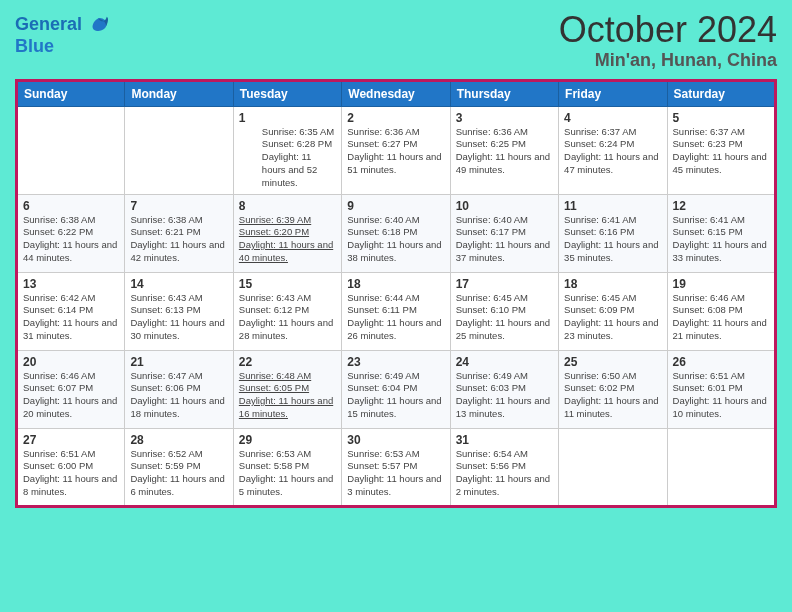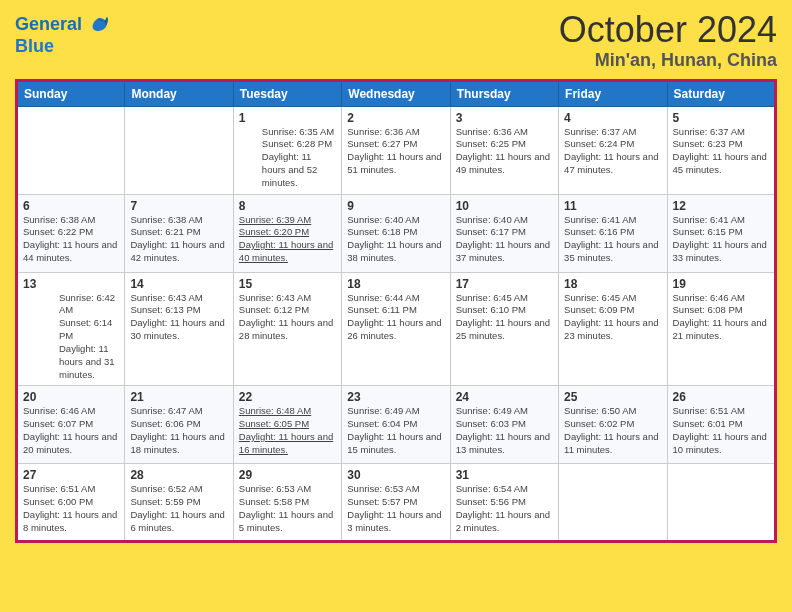--- a/index.html
+++ b/index.html
@@ -6,21 +6,21 @@
     body {
       font-family: Arial, sans-serif;
       background: #fff;
       width: 792px;
       height: 612px;
       overflow: hidden;
     }
     .page {
       width: 792px;
       height: 612px;
-      background: #fde047;
+      background: #5eead4;
       padding: 10px 15px 10px 15px;
     }
     .header {
       display: flex;
       justify-content: space-between;
       align-items: flex-start;
       margin-bottom: 8px;
     }
     .logo {
       display: flex;
@@ -202,21 +202,21 @@
           <td>
             <span class="day-num">12</span>
             <div class="day-info" style="white-space: pre-line;">Sunrise: 6:41 AM
 Sunset: 6:15 PM
 Daylight: 11 hours and 33 minutes.</div>
           </td>
         </tr>
         <tr class="row-3">
           <td>
             <span class="day-num">13</span>
-            <div class="day-info" style="white-space: pre-line; margin-left: 36px;">Sunrise: 6:42 AM
+            <div class="day-info" style="white-space: pre-line;">Sunrise: 6:42 AM
 Sunset: 6:14 PM
 Daylight: 11 hours and 31 minutes.</div>
           </td>
           <td>
             <span class="day-num">14</span>
             <div class="day-info" style="white-space: pre-line;">Sunrise: 6:43 AM
 Sunset: 6:13 PM
 Daylight: 11 hours and 30 minutes.</div>
           </td>
           <td>

